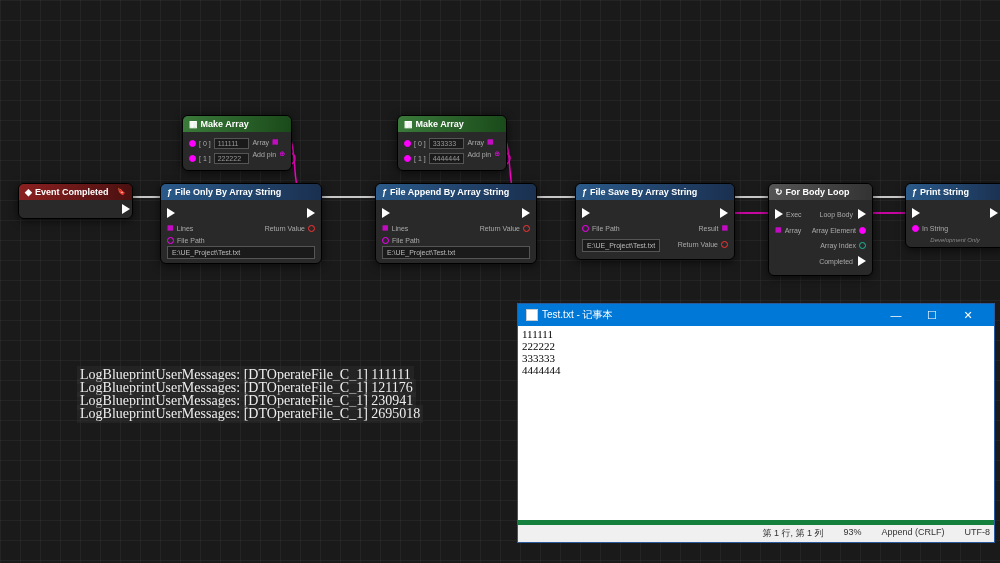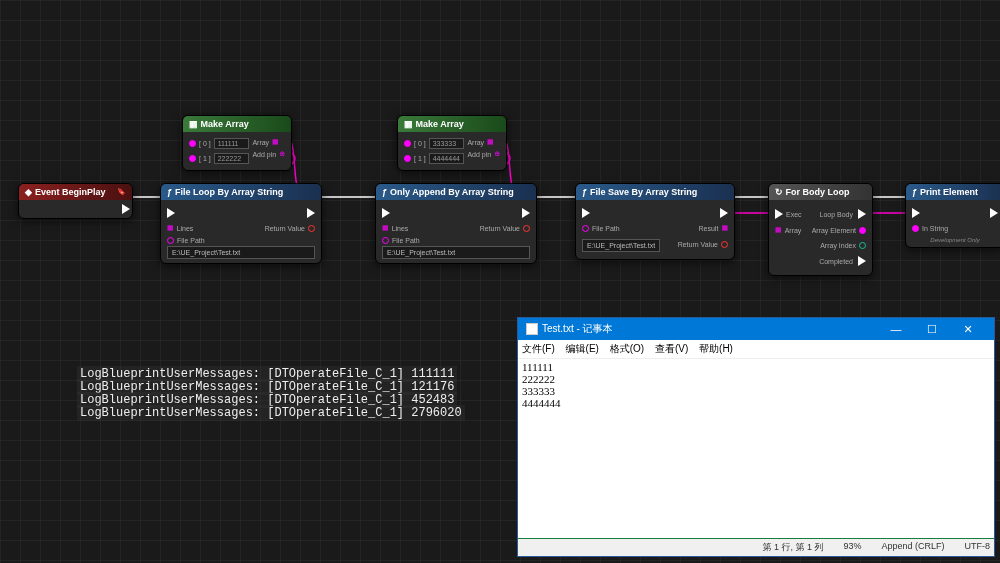--- a/index.html
+++ b/index.html
@@ -86,37 +86,36 @@
 
 svg.wires {
   position: absolute;
   top: 0; left: 0;
   width: 1000px; height: 563px;
   pointer-events: none;
 }
 
 .logmsg {
   position: absolute;
-  font-family: Liberation Mono, monospace;
-  font-size: 12px;
+  font-family: Liberation Serif, serif;
+  font-size: 14px;
   color: #eee;
   background: rgba(50,50,50,0.4);
   padding: 1px 3px;
 }
 
 .notepad {
   position: absolute;
   left: 517px;
   top: 303px;
   width: 478px;
   height: 240px;
   background: #fff;
   border: 1px solid #2a5a9a;
   font-family: 'Segoe UI', Tahoma, sans-serif;
-  margin-top: 14px;
 }
 .np-title {
   background: #0078d7;
   color: #fff;
   padding: 4px 8px;
   font-size: 10px;
   display: flex;
   justify-content: space-between;
   align-items: center;
 }
@@ -146,21 +145,21 @@
   bottom: 0;
   left: 0;
   right: 0;
   background: #f0f0f0;
   padding: 2px 4px;
   font-size: 9px;
   color: #333;
   display: flex;
   justify-content: flex-end;
   gap: 20px;
-  border-top: 1px solid #15803d;
+  border-top: 5px solid #15803d;
 }
 </style>
 </head>
 <body>
 
 <svg class="wires">
 
   <path d="M133 197 C145 197 148 197 160 197" stroke="#fff" stroke-width="1.5" fill="none"></path>
   <path d="M320 197 C345 197 350 197 375 197" stroke="#fff" stroke-width="1.5" fill="none"></path>
   <path d="M535 197 C555 197 558 197 575 197" stroke="#fff" stroke-width="1.5" fill="none"></path>
@@ -172,21 +171,21 @@
   <path d="M730 213 C755 213 755 213 768 213" stroke="#ff00cc" stroke-width="1.5" fill="none"></path>
   <path d="M870 213 C890 213 895 213 908 213" stroke="#ff00cc" stroke-width="1.5" fill="none"></path>
 
   <path d="M280 150 C300 150 300 167 280 167" stroke="#ff00cc" stroke-width="1.5" fill="none"></path>
   <path d="M495 150 C515 150 515 167 495 167" stroke="#ff00cc" stroke-width="1.5" fill="none"></path>
 </svg>
 
 <div class="node" style="left:18px; top:183px; width:115px;">
   <div class="node-header hdr-red">
     <span>◆</span>
-    <span>Event BeginPlay</span>
+    <span>Event Completed</span>
     <span style="margin-left:auto;font-size:7px;">🔖</span>
   </div>
   <div class="node-body" style="display:flex;justify-content:flex-end;padding-right:2px;">
     <span class="exec-tri exec-tri-out"></span>
   </div>
 </div>
 
 <div class="node" style="left:182px; top:115px; width:110px;">
   <div class="node-header hdr-green">
     <span>▦</span>
@@ -245,21 +244,21 @@
         <span>Add pin</span>
         <span class="c-pink">⊕</span>
       </div>
     </div>
   </div>
 </div>
 
 <div class="node" style="left:160px; top:183px; width:162px;">
   <div class="node-header hdr-blue">
     <span>ƒ</span>
-    <span>File Loop By Array String</span>
+    <span>File Only By Array String</span>
   </div>
   <div class="node-body">
     <div class="row">
       <span class="exec-tri"></span>
       <span class="exec-tri exec-tri-out"></span>
     </div>
     <div class="row">
       <span class="pin-label">
           <span class="c-pink">▦</span> 
           <span>Lines</span>
@@ -275,21 +274,21 @@
           <span>File Path</span>
         </span>
       <div class="path-box">E:\UE_Project\Test.txt</div>
     </div>
   </div>
 </div>
 
 <div class="node" style="left:375px; top:183px; width:162px;">
   <div class="node-header hdr-blue">
     <span>ƒ</span>
-    <span>Only Append By Array String</span>
+    <span>File Append By Array String</span>
   </div>
   <div class="node-body">
     <div class="row">
       <span class="exec-tri"></span>
       <span class="exec-tri exec-tri-out"></span>
     </div>
     <div class="row">
       <span class="pin-label">
           <span class="c-pink">▦</span> 
           <span>Lines</span>
@@ -378,61 +377,54 @@
           <span>Completed</span> 
           <span class="exec-tri exec-tri-out"></span>
         </span>
     </div>
   </div>
 </div>
 
 <div class="node" style="left:905px; top:183px; width:80px;">
   <div class="node-header hdr-blue">
     <span>ƒ</span>
-    <span>Print Element</span>
+    <span>Print String</span>
   </div>
   <div class="node-body">
     <div class="row">
       <span class="exec-tri"></span>
       <span class="exec-tri exec-tri-out"></span>
     </div>
     <div class="row">
       <span class="pin-label">
           <span class="pin-dot c-pink filled"></span> 
           <span>In String</span>
         </span>
     </div>
     <div class="subdev">Development Only</div>
   </div>
 </div>
 
 <div class="logmsg" style="left:77px; top:366px;">LogBlueprintUserMessages: [DTOperateFile_C_1] 111111</div>
 <div class="logmsg" style="left:77px; top:379px;">LogBlueprintUserMessages: [DTOperateFile_C_1] 121176</div>
-<div class="logmsg" style="left:77px; top:392px;">LogBlueprintUserMessages: [DTOperateFile_C_1] 452483</div>
-<div class="logmsg" style="left:77px; top:405px;">LogBlueprintUserMessages: [DTOperateFile_C_1] 2796020</div>
+<div class="logmsg" style="left:77px; top:392px;">LogBlueprintUserMessages: [DTOperateFile_C_1] 230941</div>
+<div class="logmsg" style="left:77px; top:405px;">LogBlueprintUserMessages: [DTOperateFile_C_1] 2695018</div>
 
 <div class="notepad">
   <div class="np-title">
     <div class="np-title-left">
       <span class="np-icon"></span>
       <span>Test.txt - 记事本</span>
     </div>
     <div class="np-controls">
       <div class="np-ctrl">—</div>
       <div class="np-ctrl">☐</div>
       <div class="np-ctrl close">✕</div>
     </div>
   </div>
-  <div class="np-menu">
-    <span>文件(F)</span>
-    <span>编辑(E)</span>
-    <span>格式(O)</span>
-    <span>查看(V)</span>
-    <span>帮助(H)</span>
-  </div>
   <div class="np-content">
     <div>111111</div>
     <div>222222</div>
     <div>333333</div>
     <div>4444444</div>
   </div>
   <div class="np-status">
     <span>第 1 行, 第 1 列</span>
     <span>93%</span>
     <span>Append (CRLF)</span>

